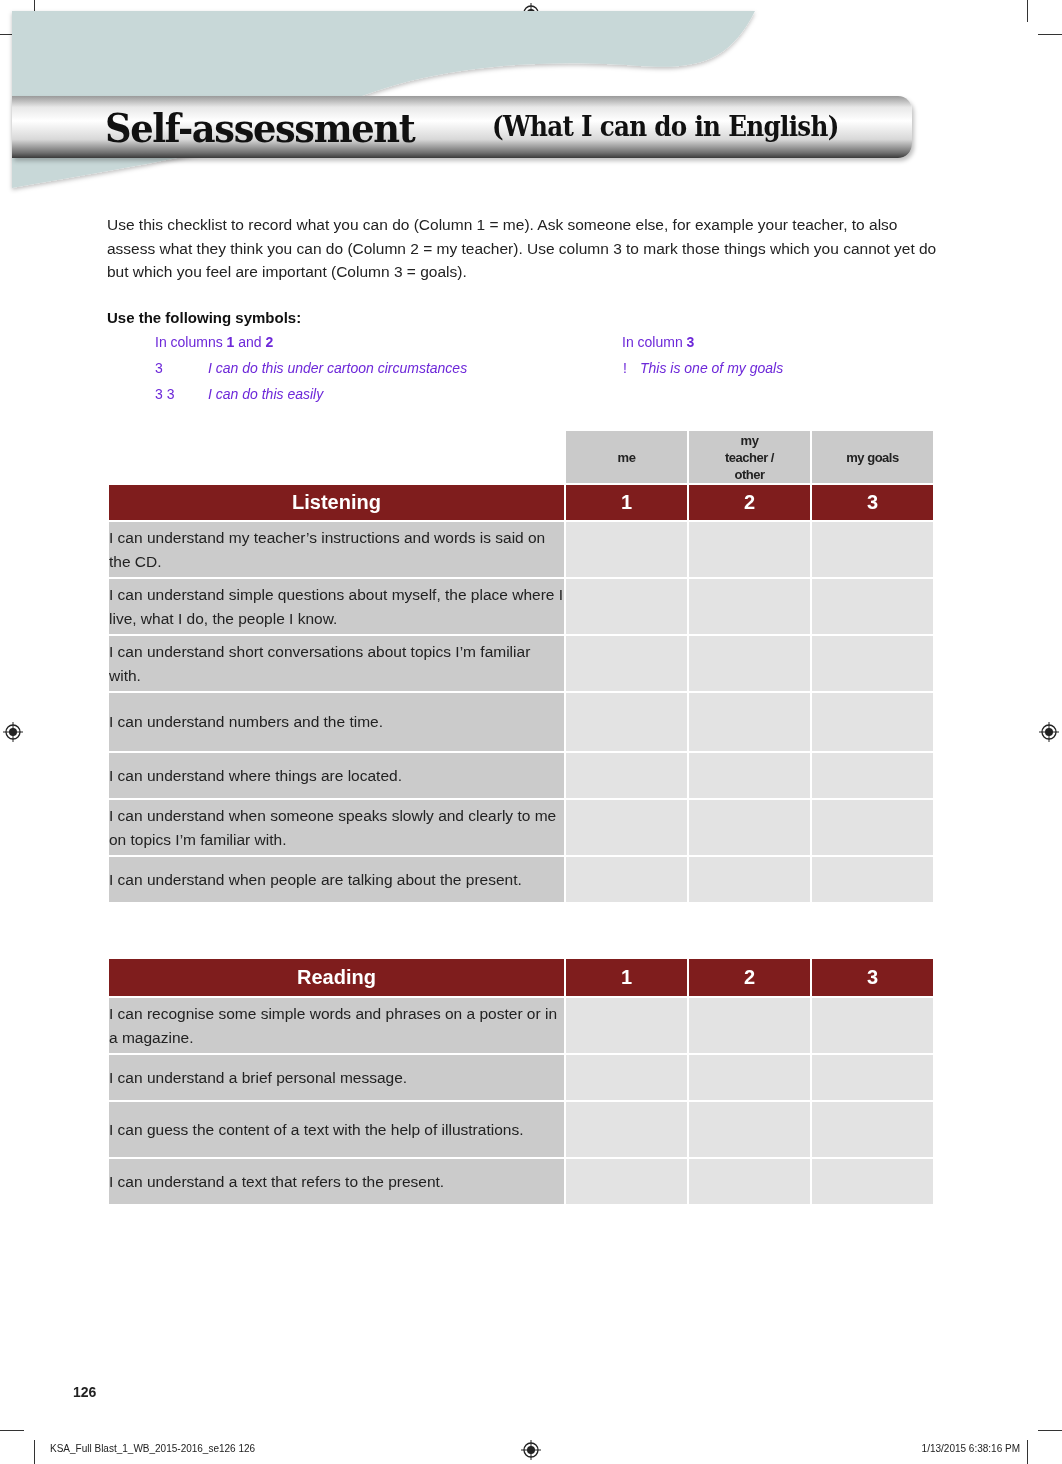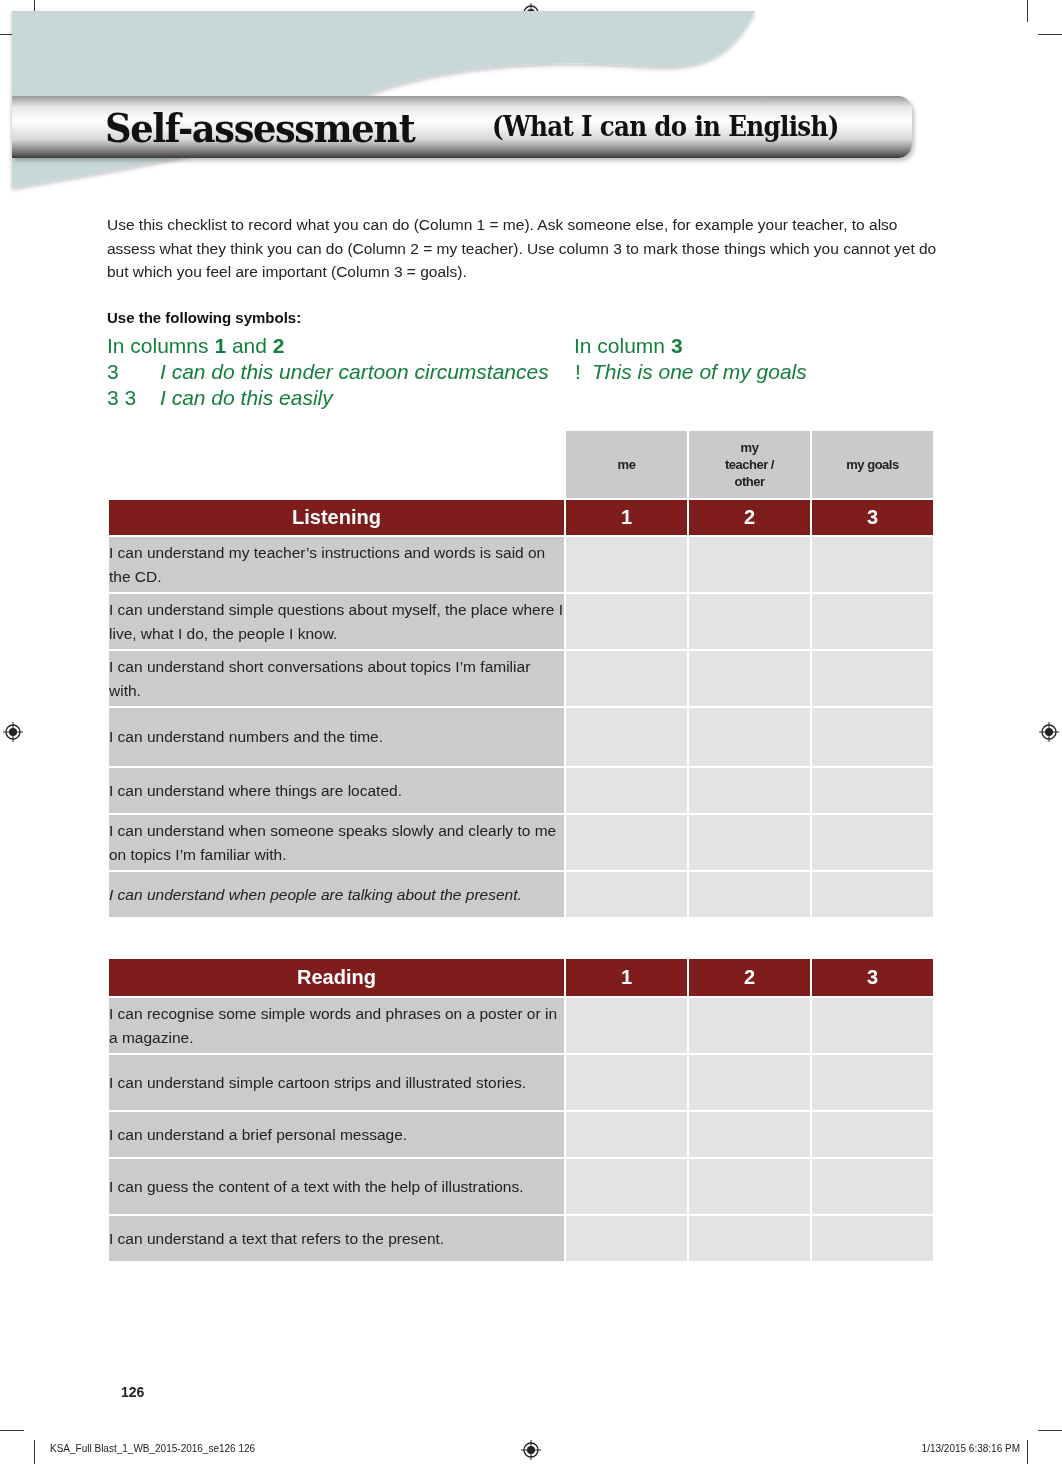--- a/index.html
+++ b/index.html
@@ -26,21 +26,21 @@
     position: absolute; left: 492px; top: 110px;
     font-family: "DejaVu Serif", serif; font-weight: bold; font-size: 28px;
     letter-spacing: -0.8px; color: #111; transform: scaleX(0.88); transform-origin: left;
   }
 
   .intro {
     position: absolute; left: 107px; top: 213px; width: 830px;
     font-size: 15.5px; line-height: 23.5px; color: #222;
   }
   .sym-head { position: absolute; left: 107px; top: 309px; font-size: 15px; font-weight: bold; color: #111; }
-  .sym-line { position: absolute; font-size: 21px; color: #15803d; }
+  .sym-line { position: absolute; font-size: 14px; color: #6d28d9; margin-left: 48px; }
   .sym-line b { font-weight: bold; }
   .sym-line i { font-style: italic; }
 
   table.grid {
     position: absolute; left: 107px; border-collapse: separate; border-spacing: 2px 0;
     table-layout: fixed;
   }
   .grid td { padding: 0; }
   .col-text { width: 455px; }
   .col-c { width: 121px; }
@@ -54,21 +54,21 @@
     font-weight: bold; font-size: 20px;
   }
   .sec-row td.num { font-size: 20px; }
   .item-row td { border-top: 2px solid #fff; }
   .item-text {
     background: #cbcbcb; padding: 6px 8px; font-size: 15.5px; line-height: 23.5px; color: #222;
     vertical-align: middle;
   }
   .item-box { background: #e3e3e3; }
 
-  .page-num { position: absolute; left: 73px; top: 1384px; font-size: 14px; font-weight: bold; color: #222; margin-left: 48px; }
+  .page-num { position: absolute; left: 73px; top: 1384px; font-size: 14px; font-weight: bold; color: #222; }
   .slug { position: absolute; top: 1443px; font-size: 10px; color: #222; }
 </style>
 </head>
 <body>
 
 <div class="crop" style="left:34px;top:0;width:1px;height:22px;"></div>
 <div class="crop" style="left:0;top:34px;width:24px;height:1px;"></div>
 <div class="crop" style="left:1027px;top:0;width:1px;height:22px;"></div>
 <div class="crop" style="left:1038px;top:34px;width:24px;height:1px;"></div>
 <div class="crop" style="left:0;top:1430px;width:24px;height:1px;"></div>
@@ -134,21 +134,21 @@
   <colgroup>
       <col class="col-text">
       <col class="col-c">
       <col class="col-c">
       <col class="col-c">
     </colgroup>
   <tbody>
       <tr>
     <td style="background:transparent;"></td>
     <td class="head-cell">me</td>
-    <td class="head-cell" style="padding:8px 30px;margin-left:40px;">my teacher / other</td>
+    <td class="head-cell" style="padding:0 30px;margin-left:40px;">my teacher / other</td>
     <td class="head-cell">my goals</td>
   </tr>
   <tr class="sec-row" style="border-top:1px solid #fff;">
     <td style="border-top:2px solid #fff;">Listening</td>
     <td class="num" style="border-top:2px solid #fff;">1</td>
     <td class="num" style="border-top:2px solid #fff;">2</td>
     <td class="num" style="border-top:2px solid #fff;">3</td>
   </tr>
   </tbody>
     <tbody>
@@ -181,21 +181,21 @@
         <td class="item-box"></td>
         <td class="item-box"></td>
         <td class="item-box"></td>
       </tr>
       <tr class="item-row" style="height: 57px;">
         <td class="item-text">I can understand when someone speaks slowly and clearly to me on topics I’m familiar with.</td>
         <td class="item-box"></td>
         <td class="item-box"></td>
         <td class="item-box"></td>
       </tr>
-      <tr class="item-row" style="height: 47px; font-style: italic;">
+      <tr class="item-row" style="height: 47px;">
         <td class="item-text">I can understand when people are talking about the present.</td>
         <td class="item-box"></td>
         <td class="item-box"></td>
         <td class="item-box"></td>
       </tr>
     </tbody>
 </table>
 
 <table class="grid" style="top:959px;">
   <colgroup>
@@ -212,26 +212,20 @@
     <td class="num">3</td>
   </tr>
   </tbody>
     <tbody>
       <tr class="item-row" style="height: 57px;">
         <td class="item-text">I can recognise some simple words and phrases on a poster or in a magazine.</td>
         <td class="item-box"></td>
         <td class="item-box"></td>
         <td class="item-box"></td>
       </tr>
-      <tr class="item-row" style="height: 57px;">
-        <td class="item-text">I can understand simple cartoon strips and illustrated stories.</td>
-        <td class="item-box"></td>
-        <td class="item-box"></td>
-        <td class="item-box"></td>
-      </tr>
       <tr class="item-row" style="height: 47px;">
         <td class="item-text">I can understand a brief personal message.</td>
         <td class="item-box"></td>
         <td class="item-box"></td>
         <td class="item-box"></td>
       </tr>
       <tr class="item-row" style="height: 57px; margin-top: 40px;">
         <td class="item-text">I can guess the content of a text with the help of illustrations.</td>
         <td class="item-box"></td>
         <td class="item-box"></td>

